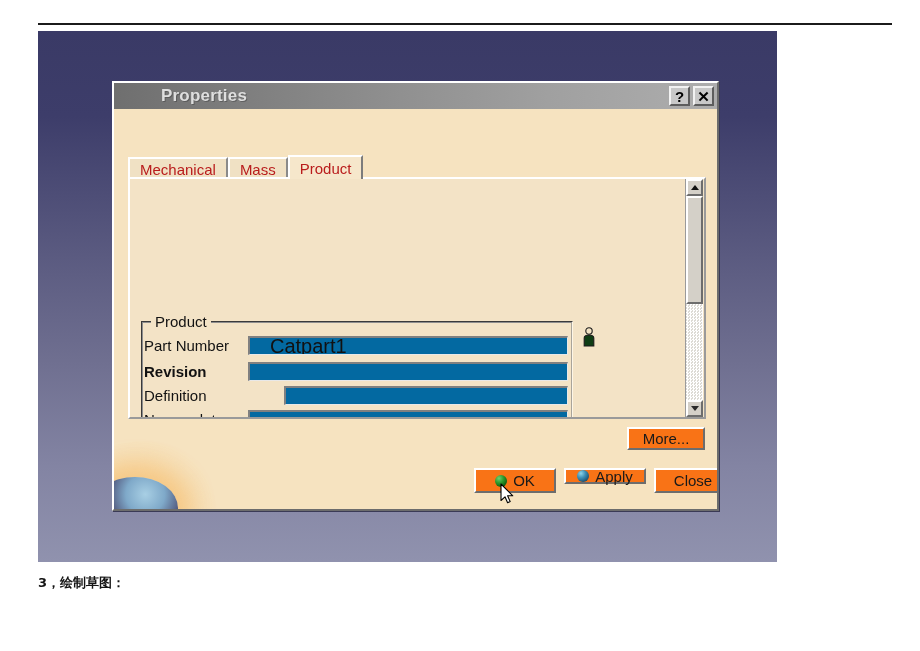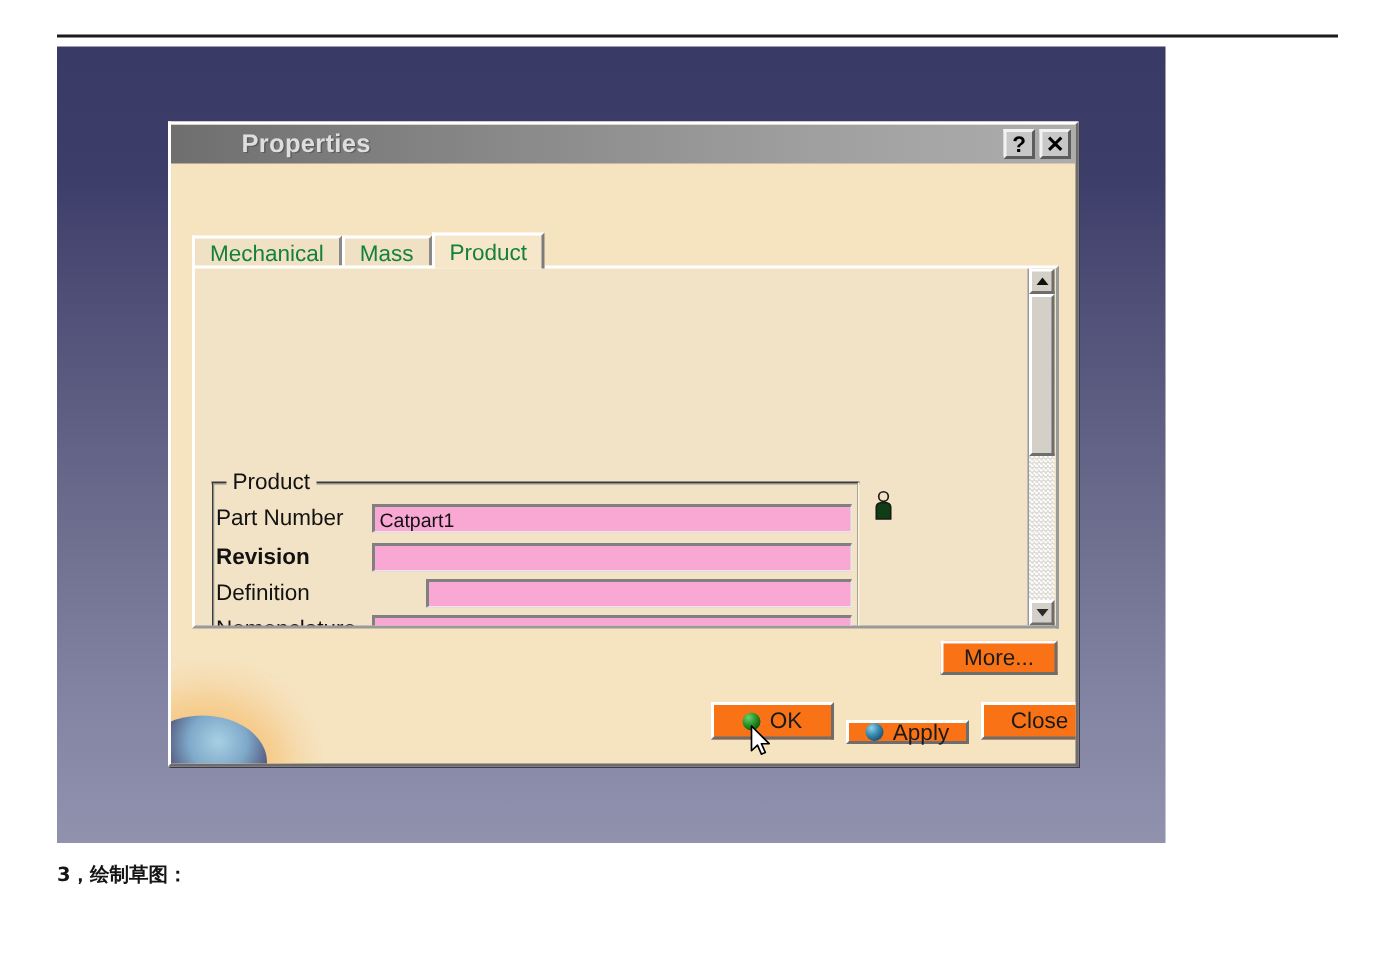--- a/index.html
+++ b/index.html
@@ -204,21 +204,21 @@
     top: 46px;
     right: 10px;
     height: 24px;
     display: flex;
     align-items: flex-end;
   }
   .tab {
     height: 22px;
     padding: 0 10px;
     font-size: 15px;
-    color: #15803d;
+    color: #b91c1c;
     display: flex;
     align-items: center;
     background: #f0e1c4;
     border-top: 2px solid #ffffff;
     border-left: 2px solid #ffffff;
     border-right: 2px solid #8a8a8a;
     box-sizing: border-box;
     white-space: nowrap;
     position: relative;
   }
@@ -286,31 +286,31 @@
   .field-label {
     width: 104px;
     font-size: 15px;
     color: #121212;
     white-space: nowrap;
     flex: 0 0 104px;
   }
   .field-input {
     flex: 1;
     height: 19px;
-    background: #f9a8d4;
+    background: #0369a1;
     border-top: 2px solid #808080;
     border-left: 2px solid #808080;
     border-right: 1px solid #e8e8e8;
     border-bottom: 1px solid #e8e8e8;
     box-sizing: border-box;
-    font-size: 13px;
+    font-size: 20px;
     color: #111;
     display: flex;
     align-items: center;
-    padding-left: 3px;
+    padding-left: 20px;
     overflow: hidden;
     white-space: nowrap;
   }
   .user-icon {
     position: absolute;
     left: 452px;
     top: 148px;
     width: 14px;
     height: 20px;
   }
@@ -393,21 +393,20 @@
     top: 359px;
     width: 82px;
     height: 25px;
   }
   .btn-apply {
     position: absolute;
     left: 450px;
     top: 359px;
     width: 82px;
     height: 16px;
-    margin-top: 12px;
   }
   .btn-close {
     position: absolute;
     left: 540px;
     top: 359px;
     width: 78px;
     height: 25px;
   }
   .sphere {
     width: 12px;

